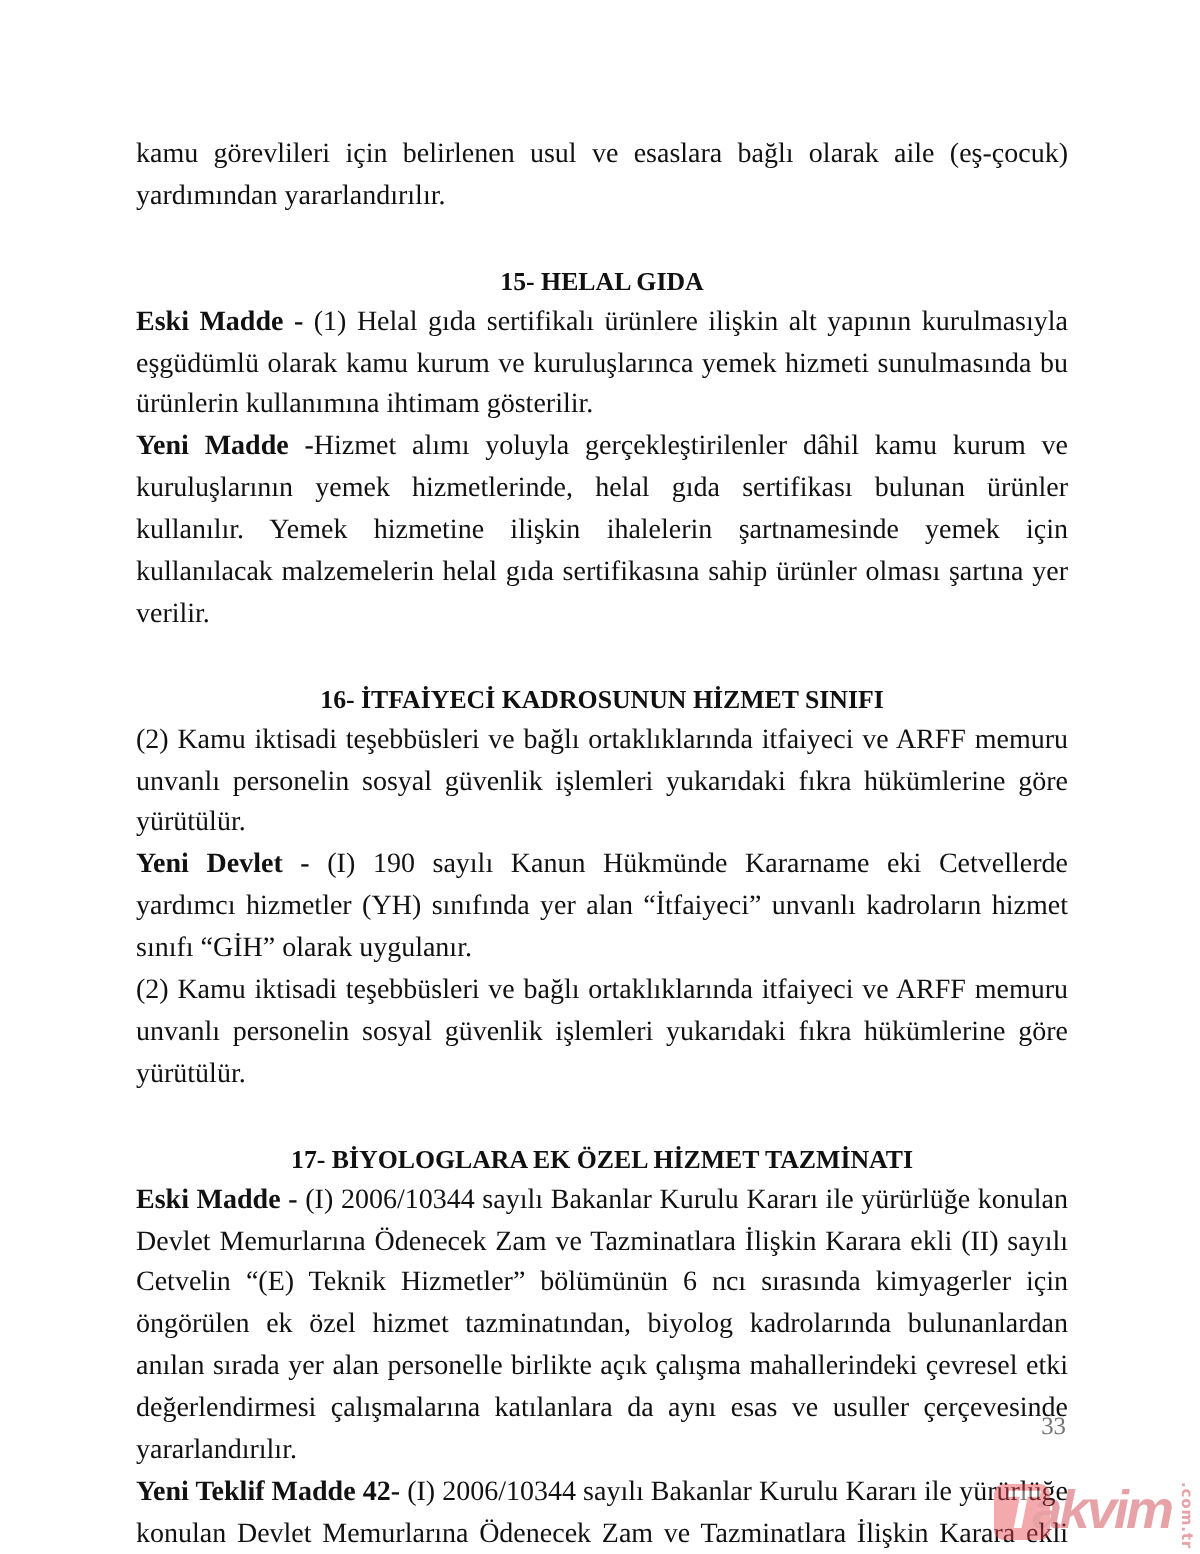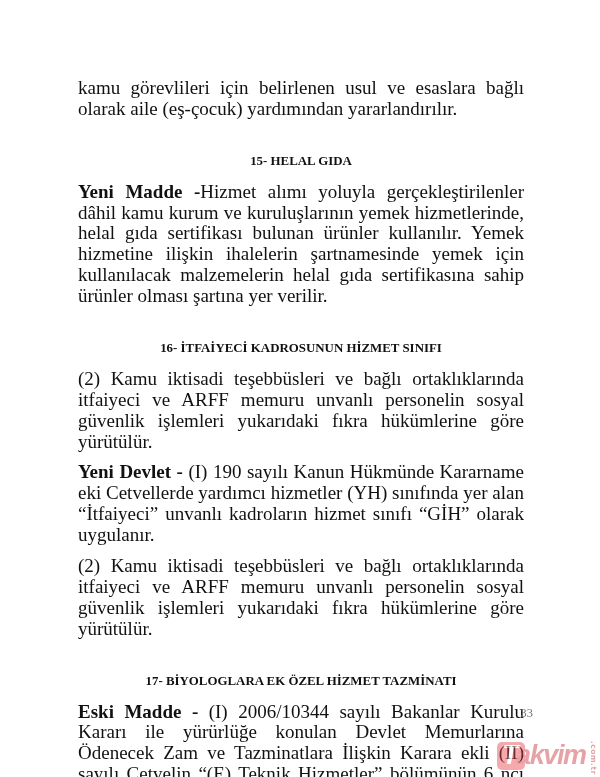--- a/index.html
+++ b/index.html
@@ -25,23 +25,23 @@
   }
 
   #text-column {
     position: absolute;
     left: 68px;
     top: 68px;
     width: 466px;
   }
 
   p.para {
-    margin: 10px;
+    margin: 0;
     padding: 0;
-    font-size: 19px;
+    font-size: 14px;
     line-height: 20.9px;
     text-align: justify;
     text-justify: inter-word;
     hyphens: none;
   }
 
   p.heading {
     margin: 0;
     padding: 0;
     font-size: 12.9px;
@@ -131,20 +131,21 @@
 </head>
 <body>
 
 <div id="page">
 
   <div id="text-column">
 
   <p class="para"><span>kamu görevlileri için belirlenen usul ve esaslara bağlı olarak aile (eş-çocuk) yardımından yararlandırılır.</span></p>
       <div class="spacer-block"></div>
       <p class="heading">15- HELAL GIDA</p>
+      <p class="para"><span class="lead">Eski Madde - </span><span> (1) Helal gıda sertifikalı ürünlere ilişkin alt yapının kurulmasıyla eşgüdümlü olarak kamu kurum ve kuruluşlarınca yemek hizmeti sunulmasında bu ürünlerin kullanımına ihtimam gösterilir.</span></p>
       <p class="para"><span class="lead">Yeni Madde -</span><span>Hizmet alımı yoluyla gerçekleştirilenler dâhil kamu kurum ve kuruluşlarının yemek hizmetlerinde, helal gıda sertifikası bulunan ürünler kullanılır. Yemek hizmetine ilişkin ihalelerin şartnamesinde yemek için kullanılacak malzemelerin helal gıda sertifikasına sahip ürünler olması şartına yer verilir.</span></p>
       <div class="spacer-block"></div>
       <p class="heading">16- İTFAİYECİ KADROSUNUN HİZMET SINIFI</p>
       <p class="para"><span>(2) Kamu iktisadi teşebbüsleri ve bağlı ortaklıklarında itfaiyeci ve ARFF memuru unvanlı personelin sosyal güvenlik işlemleri yukarıdaki fıkra hükümlerine göre yürütülür.</span></p>
       <p class="para"><span class="lead">Yeni Devlet - </span><span>(I) 190 sayılı Kanun Hükmünde Kararname eki Cetvellerde yardımcı hizmetler (YH) sınıfında yer alan “İtfaiyeci” unvanlı kadroların hizmet sınıfı “GİH” olarak uygulanır.</span></p>
       <p class="para"><span>(2) Kamu iktisadi teşebbüsleri ve bağlı ortaklıklarında itfaiyeci ve ARFF memuru unvanlı personelin sosyal güvenlik işlemleri yukarıdaki fıkra hükümlerine göre yürütülür.</span></p>
       <div class="spacer-block"></div>
       <p class="heading">17- BİYOLOGLARA EK ÖZEL HİZMET TAZMİNATI</p>
       <p class="para"><span class="lead">Eski Madde - </span><span>(I) 2006/10344 sayılı Bakanlar Kurulu Kararı ile yürürlüğe konulan Devlet Memurlarına Ödenecek Zam ve Tazminatlara İlişkin Karara ekli (II) sayılı Cetvelin “(E) Teknik Hizmetler” bölümünün 6 ncı sırasında kimyagerler için öngörülen ek özel hizmet tazminatından, biyolog kadrolarında bulunanlardan anılan sırada yer alan personelle birlikte açık çalışma mahallerindeki çevresel etki değerlendirmesi çalışmalarına katılanlara da aynı esas ve usuller çerçevesinde yararlandırılır.</span></p>
       <p class="para"><span class="lead">Yeni Teklif Madde 42-</span><span> (I) 2006/10344 sayılı Bakanlar Kurulu Kararı ile yürürlüğe konulan Devlet Memurlarına Ödenecek Zam ve Tazminatlara İlişkin Karara ekli (II) sayılı Cetvelin “(E) Teknik Hizmetler” bölümünün 6 ncı sırasında kimyagerler için öngörülen ek özel hizmet tazminatından, biyolog kadrolarında bulunanlardan anılan sırada yer alan personelle birlikte açık çalışma mahallerindeki çevresel etki değerlendirmesi çalışmalarına katılanlara da aynı esas ve usuller çerçevesinde yararlandırılır.</span></p>

